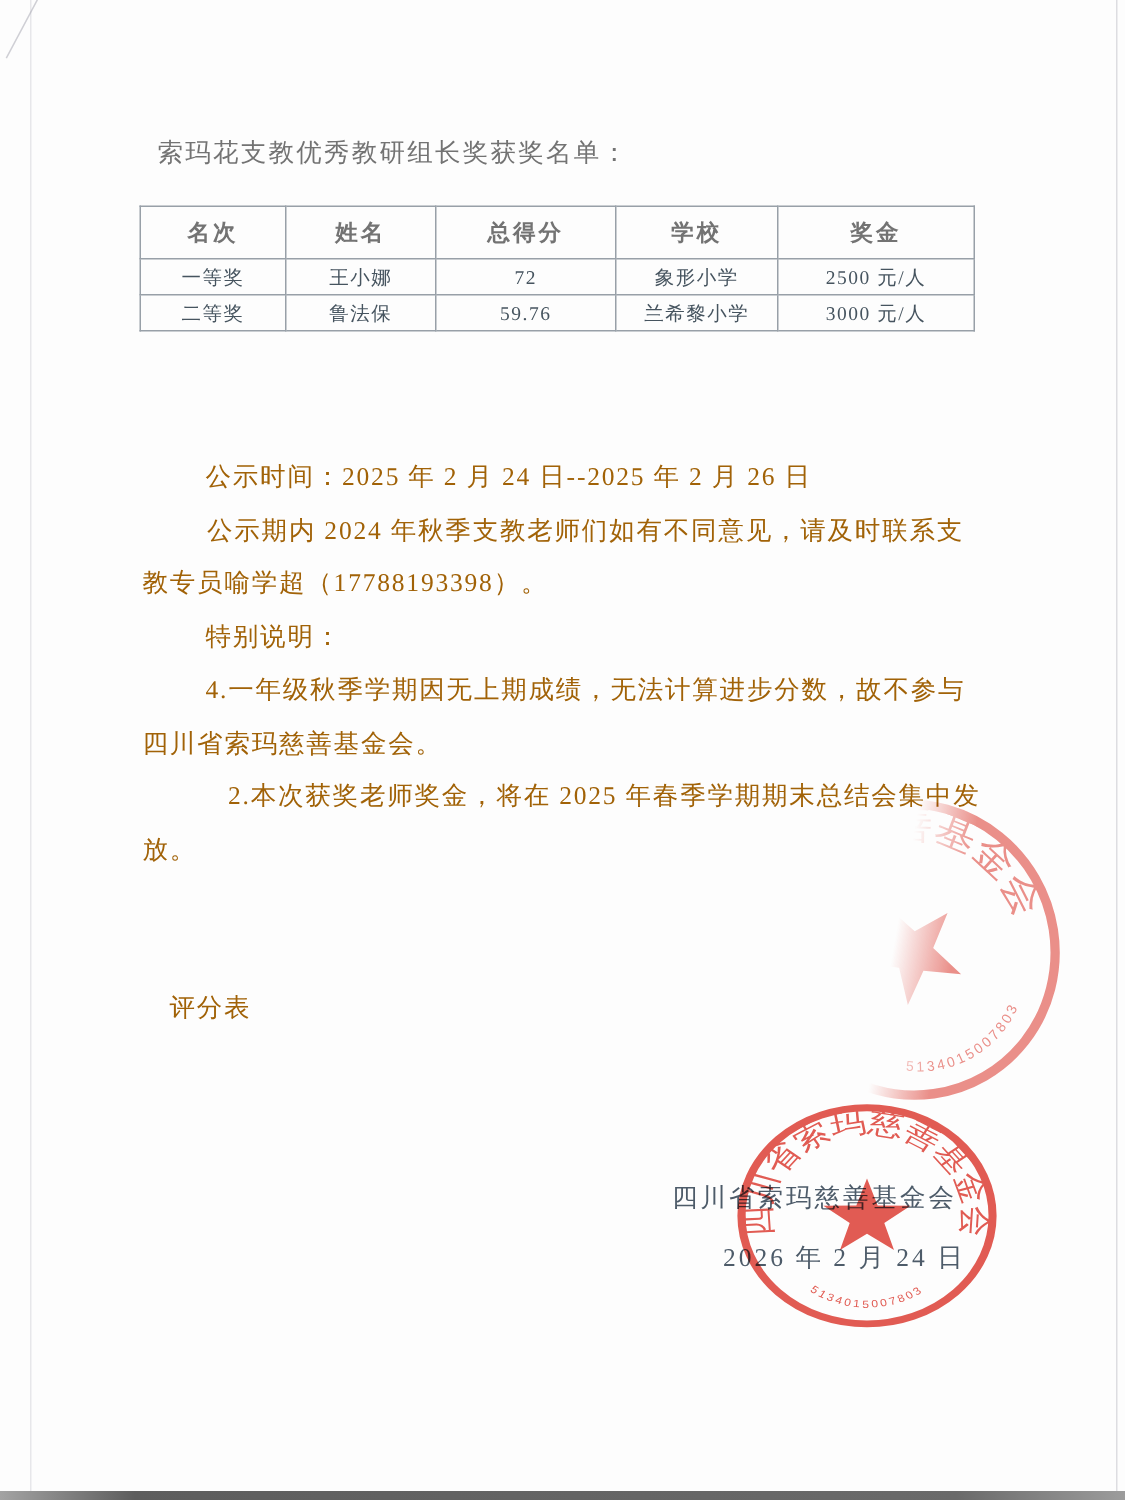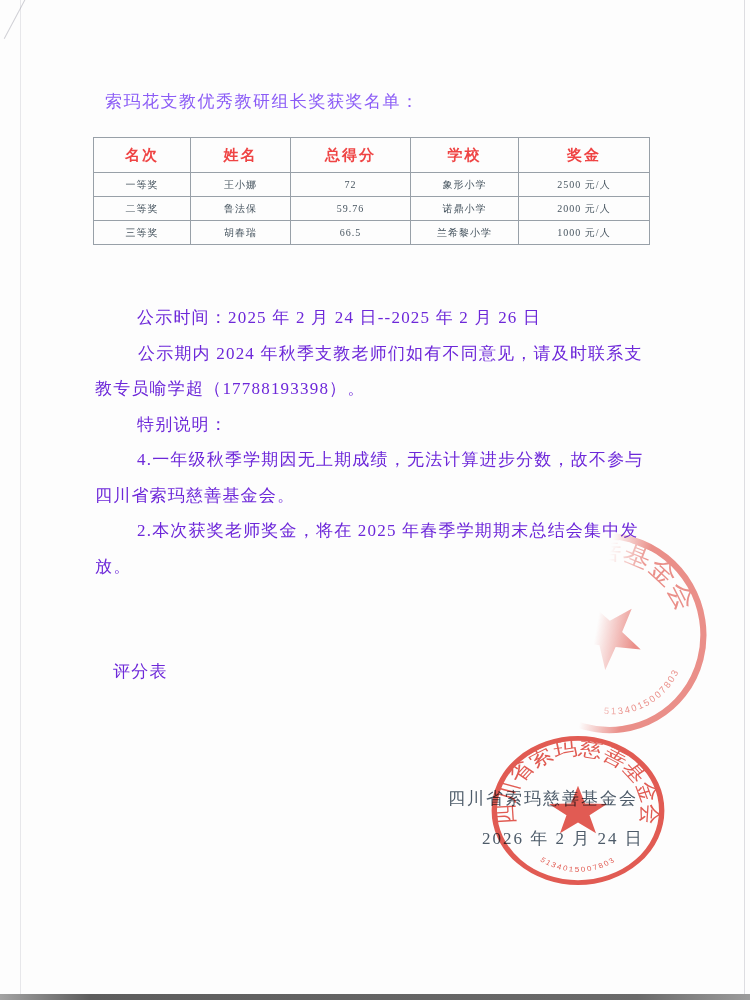--- a/index.html
+++ b/index.html
@@ -8,28 +8,28 @@
     position:relative;width:750px;height:1000px;background:#fdfdfd;overflow:hidden;
     font-family:"Liberation Serif", serif;
   }
   
   .fold-left{position:absolute;left:20px;top:0;width:1px;height:100%;background:rgba(175,175,188,0.28);}
   .edge-right{position:absolute;left:744px;top:0;width:1px;height:100%;background:rgba(160,160,172,0.35);}
   .corner-diag{position:absolute;left:-8px;top:18px;width:46px;height:1px;background:rgba(150,150,165,0.45);transform:rotate(-62deg);}
   .scan-bottom{position:absolute;left:0;bottom:0;width:100%;height:6px;
     background:linear-gradient(to right,#a3a3a3,#5d5d5d 12%,#6a6a6a 85%,#9c9c9c);}
   
-  .title{position:absolute;left:105px;top:90px;font-size:17px;color:#8b5cf6;letter-spacing:1.5px;white-space:nowrap;text-align:center;}
+  .title{position:absolute;left:105px;top:90px;font-size:17px;color:#737373;letter-spacing:1.5px;white-space:nowrap;text-align:center;}
   
   table.awards{position:absolute;left:93px;top:137px;width:556px;border-collapse:collapse;table-layout:fixed;color:#46545f;}
   table.awards th,table.awards td{border:1px solid #98a0a8;text-align:center;padding:0;}
-  table.awards th{height:34px;font-size:15px;font-weight:bold;letter-spacing:2px;color:#ef4444;}
-  table.awards td{height:23px;font-size:10px;letter-spacing:1px;}
+  table.awards th{height:34px;font-size:15px;font-weight:bold;letter-spacing:2px;color:#737373;}
+  table.awards td{height:23px;font-size:13px;letter-spacing:1px;}
   
-  .bodyline{position:absolute;font-size:17px;color:#6d28d9;letter-spacing:1.2px;white-space:nowrap;}
+  .bodyline{position:absolute;font-size:17px;color:#a16207;letter-spacing:1.2px;white-space:nowrap;}
   
   .sig{position:absolute;font-size:17px;color:#4d5b69;letter-spacing:2px;white-space:nowrap;}
   
   .seal{position:absolute;mix-blend-mode:multiply;}
   .seal-main{left:488px;top:733px;width:180px;height:155px;opacity:0.88;}
   .seal-partial{left:505px;top:528px;width:205px;height:210px;opacity:0.6;
     -webkit-mask-image:linear-gradient(100deg,transparent 45%,#000 62%);
     mask-image:linear-gradient(100deg,transparent 45%,#000 62%);}
   .seal-partial svg{transform:rotate(-30deg);}
   .seal svg{display:block;width:100%;height:100%;}
@@ -68,40 +68,33 @@
         <td>一等奖</td>
         <td>王小娜</td>
         <td>72</td>
         <td>象形小学</td>
         <td>2500 元/人</td>
       </tr>
       <tr>
         <td>二等奖</td>
         <td>鲁法保</td>
         <td>59.76</td>
-        <td>诺鼎小学</td>
-        <td>2000 元/人</td>
-      </tr>
-      <tr>
-        <td>三等奖</td>
-        <td>胡春瑞</td>
-        <td>66.5</td>
         <td>兰希黎小学</td>
-        <td>1000 元/人</td>
+        <td>3000 元/人</td>
       </tr>
     </tbody>
   </table>
 
   <div class="bodyline" style="left:137px;top:306px">公示时间：2025 年 2 月 24 日--2025 年 2 月 26 日</div>
   <div class="bodyline" style="left:138px;top:342px">公示期内 2024 年秋季支教老师们如有不同意见，请及时联系支</div>
   <div class="bodyline" style="left:95px;top:377px">教专员喻学超（17788193398）。</div>
   <div class="bodyline" style="left:137px;top:413px">特别说明：</div>
   <div class="bodyline" style="left:137px;top:448px">4.一年级秋季学期因无上期成绩，无法计算进步分数，故不参与</div>
   <div class="bodyline" style="left:95px;top:484px">四川省索玛慈善基金会。</div>
-  <div class="bodyline" style="left:137px;top:519px">2.本次获奖老师奖金，将在 2025 年春季学期期末总结会集中发</div>
+  <div class="bodyline" style="left:152px;top:519px">2.本次获奖老师奖金，将在 2025 年春季学期期末总结会集中发</div>
   <div class="bodyline" style="left:95px;top:555px">放。</div>
   <div class="bodyline" style="left:113px;top:660px">评分表</div>
 
   <div class="sig" style="left:448px;top:787px">四川省索玛慈善基金会</div>
   <div class="sig" style="left:482px;top:827px">2026 年 2 月 24 日</div>
 
   <div class="seal seal-partial">
     <svg viewBox="0 0 200 200" preserveAspectRatio="none">
       <circle cx="100" cy="100" r="93" fill="none" stroke="#df453b" stroke-width="6"></circle>
       <polygon fill="#df453b" points="100,68 107.9,91.1 132.3,91.5 112.8,106.2 120,129.5 100,115.5 80,129.5 87.2,106.2 67.7,91.5 92.1,91.1"></polygon>

